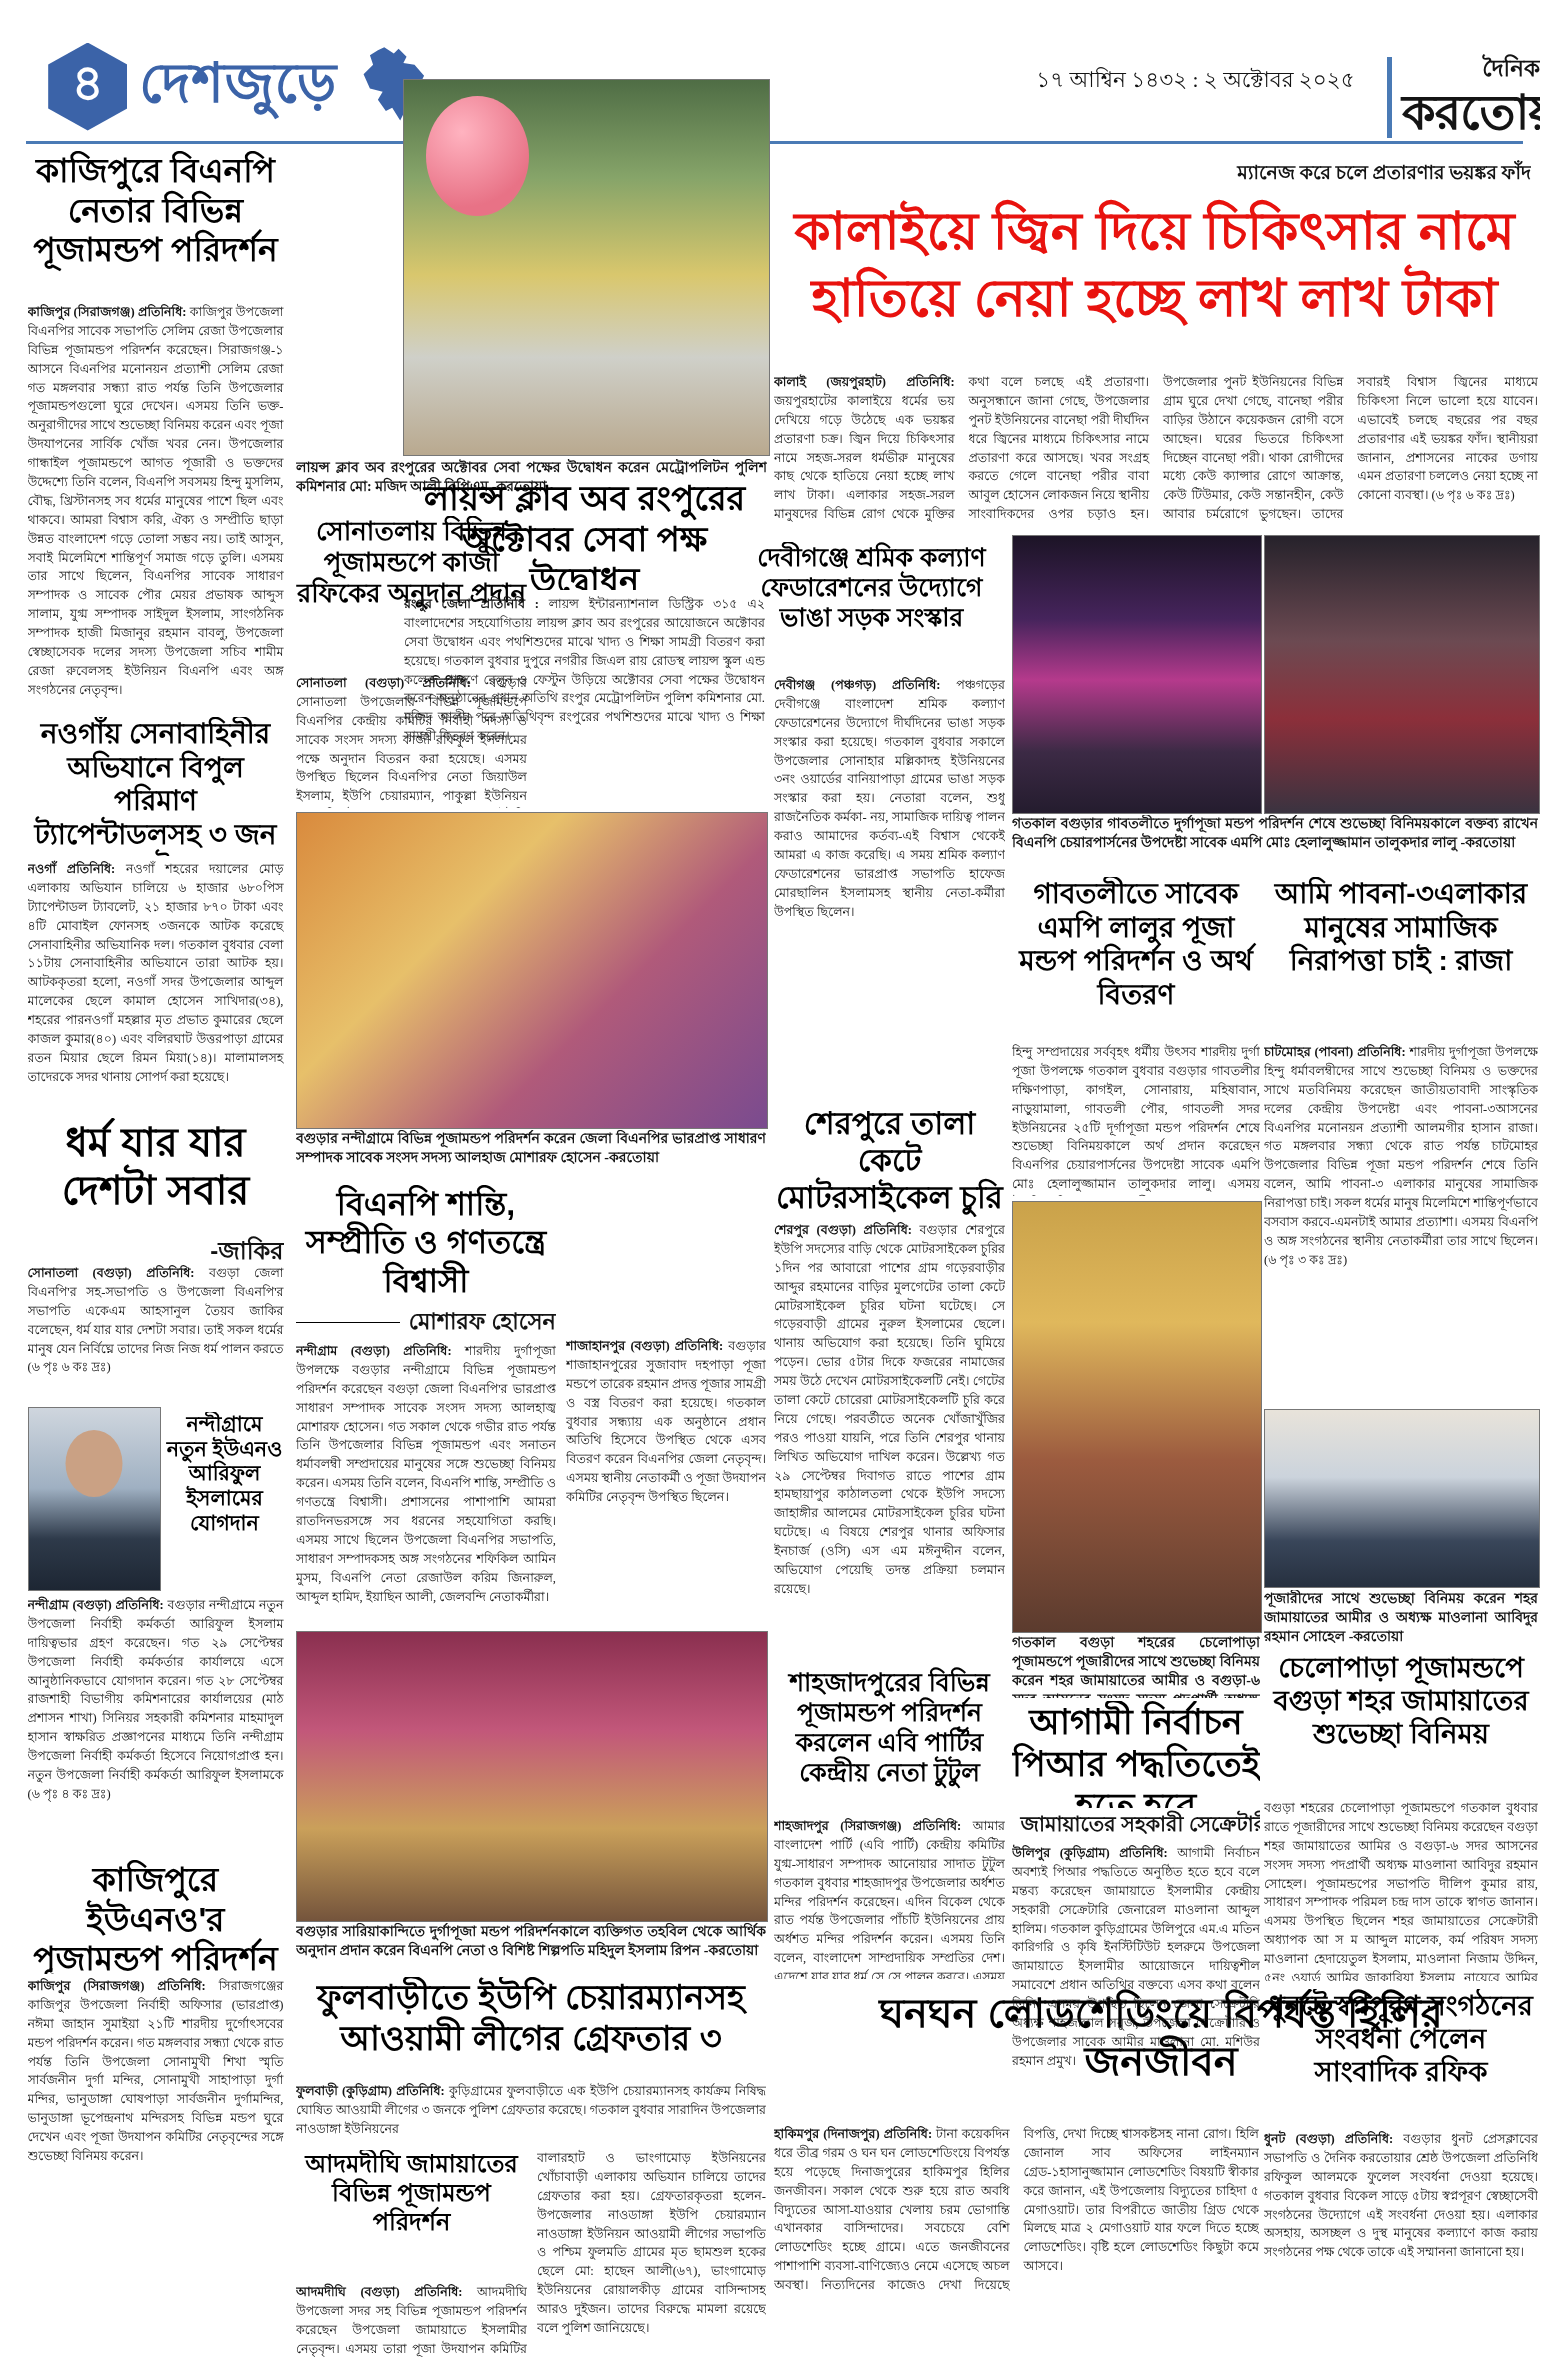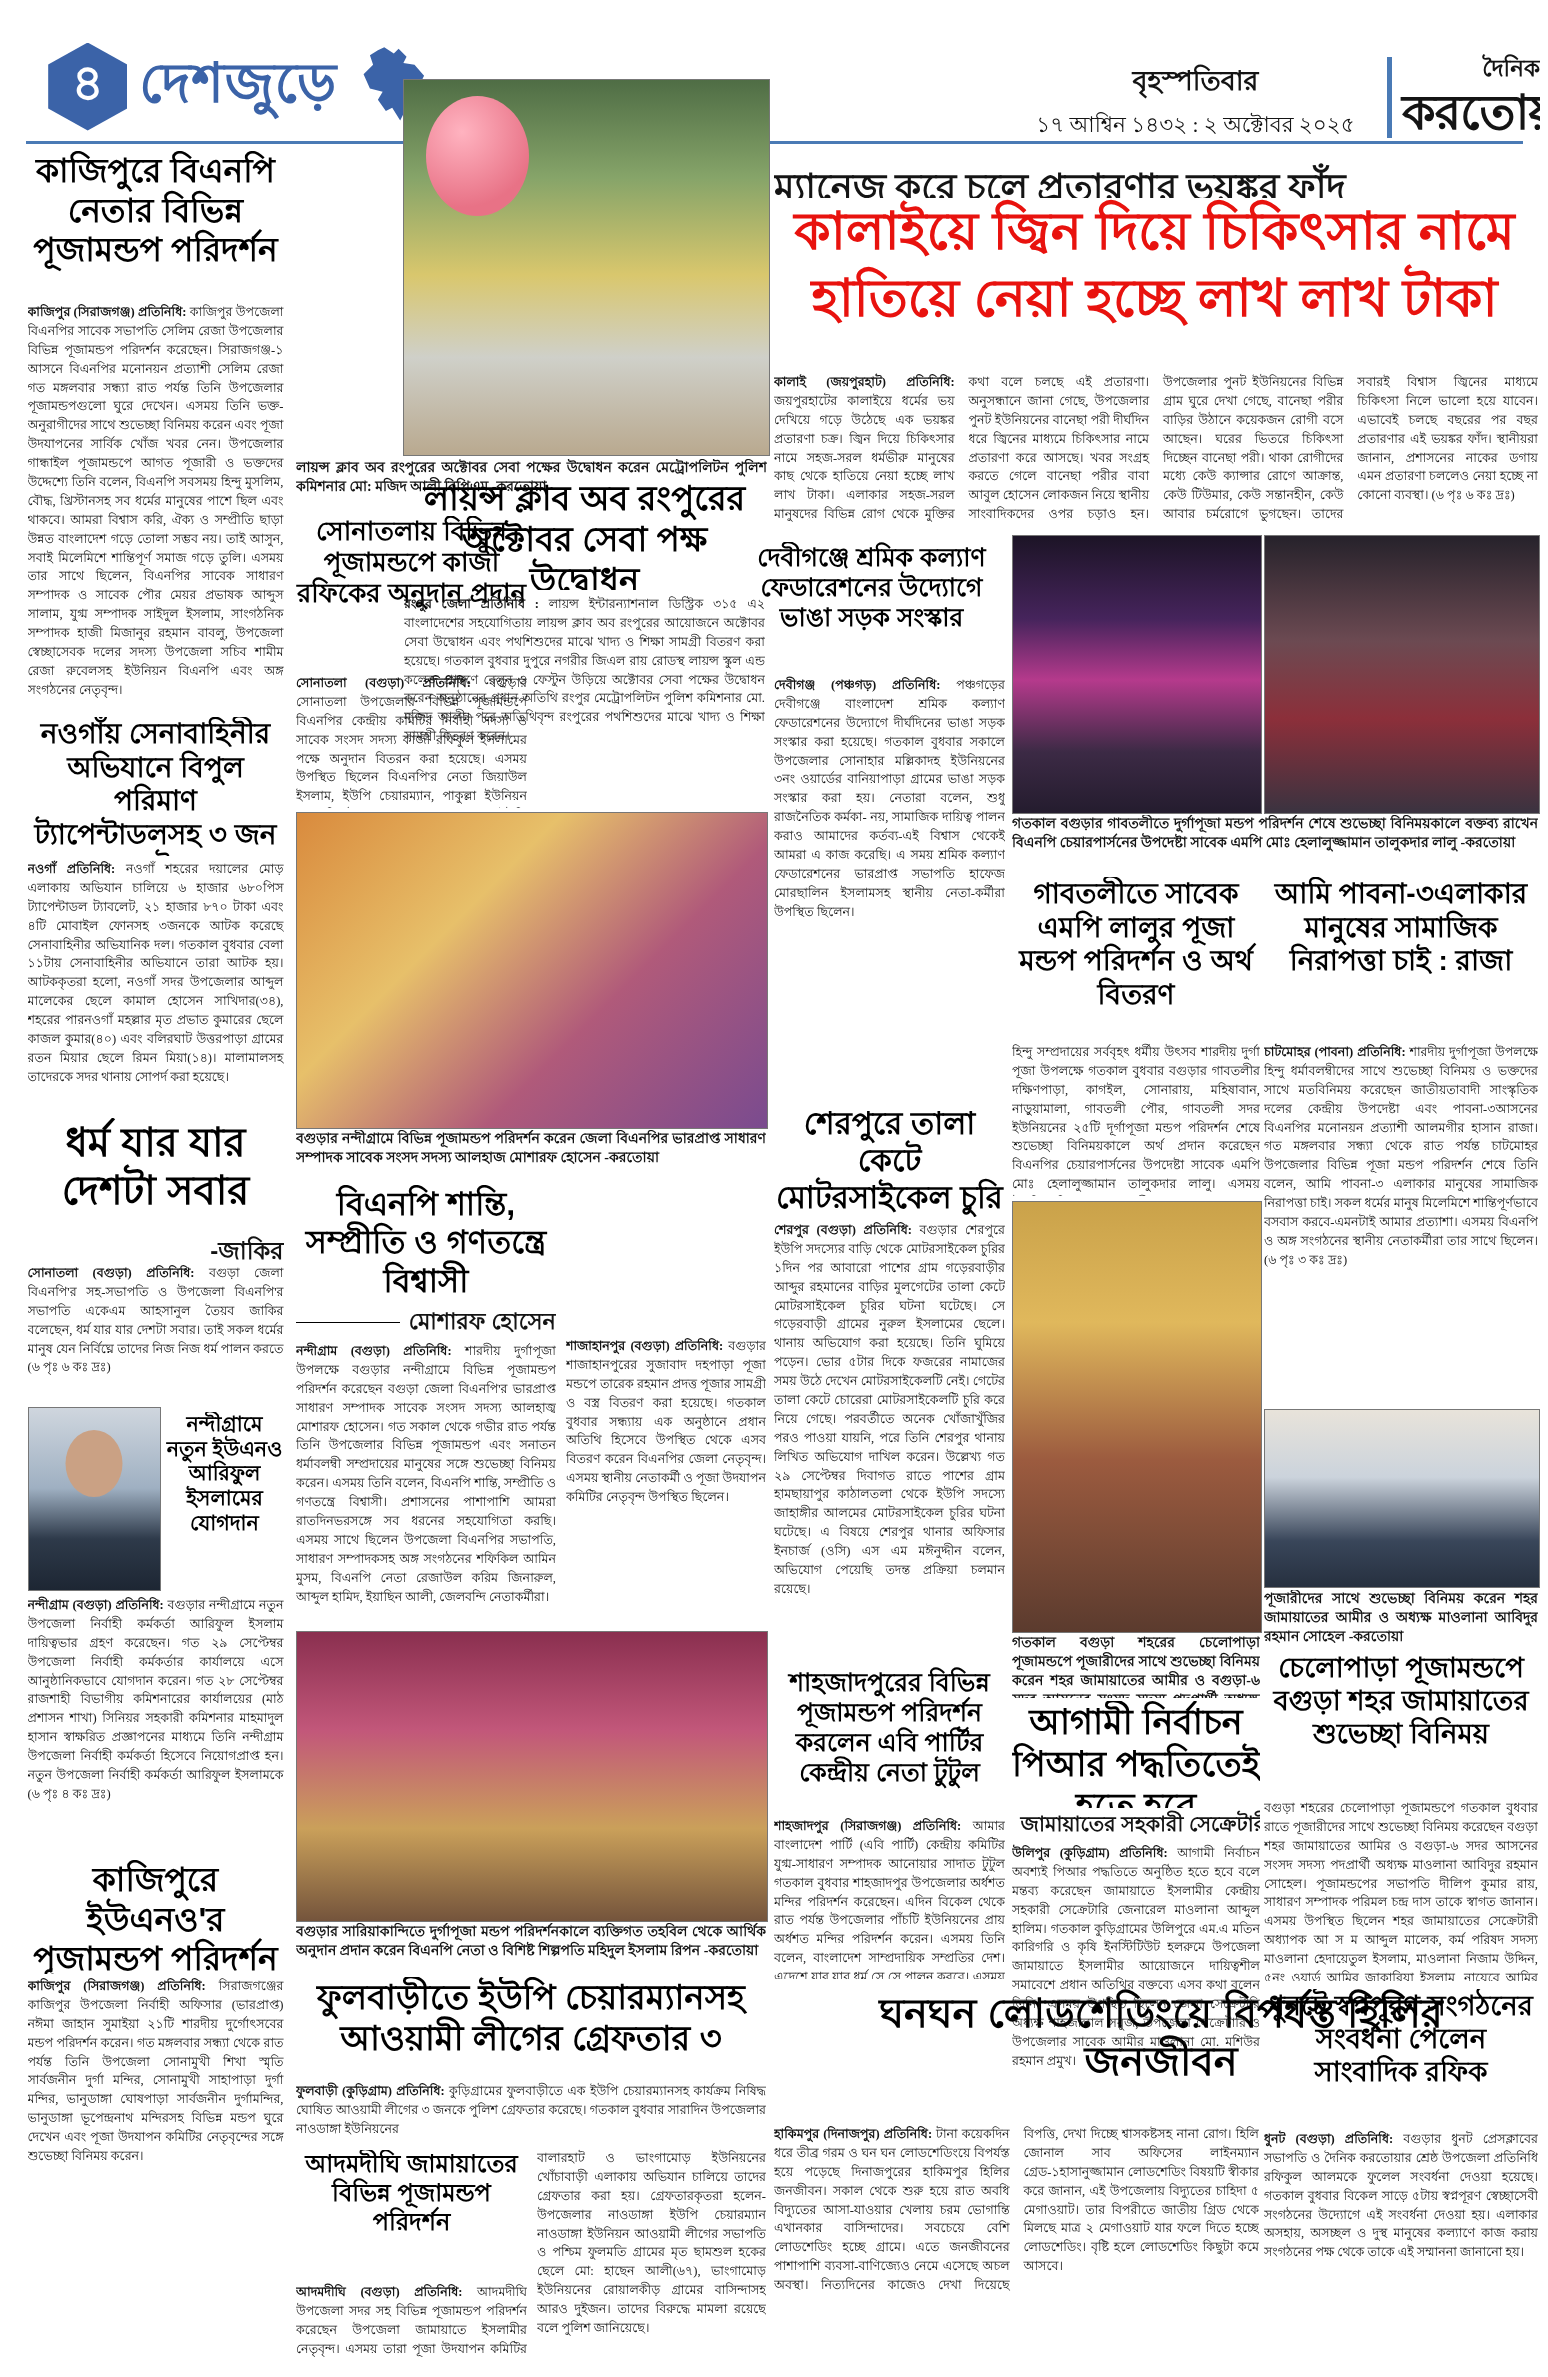--- a/index.html
+++ b/index.html
@@ -14,21 +14,21 @@
   .brandword{color:#3b63a8;font-size:55px;font-weight:800;font-family:"Liberation Sans",sans-serif;letter-spacing:0.9px;}
   .dateblock{text-align:center;}
   .weekday{font-size:27px;font-weight:bold;}
   .dateline{font-size:21.5px;margin-top:3.4px;}
   .bluebar{position:absolute;background:#4a7ab5;}
   .papersmall{font-size:23px;font-weight:800;text-align:right;font-family:"Liberation Sans",sans-serif;}
   .papername{font-size:48px;font-weight:900;text-align:center;line-height:1.02;font-family:"Liberation Sans",sans-serif;letter-spacing:-0.9px;}
   .rule{position:absolute;background:#4a7ab5;height:3.4px;}
   
   .h-c{font-weight:800;text-align:center;line-height:1.2;color:#000;font-family:"Liberation Sans",sans-serif;}
-  .kicker{font-size:37px;font-weight:800;text-align:left;}
+  .kicker{font-size:19px;font-weight:800;text-align:right;}
   .lead-h{font-size:52px;font-weight:800;text-align:center;line-height:1.28;color:#e8120e;font-family:"Liberation Sans",sans-serif;}
   
   .bt{font-size:12.6px;line-height:1.5;text-align:justify;}
   .bt .byl{font-weight:bold;}
   .cols2{column-count:2;column-gap:13.8px;}
   .cols4{column-count:4;column-gap:13.8px;}
   .attrib{display:flex;align-items:center;gap:8.6px;font-weight:800;font-family:"Liberation Sans",sans-serif;}
   .attrib .ln{flex:1;height:1.7px;background:#000;}
   .attrib .t{white-space:nowrap;}
   .attrib-r{text-align:right;font-weight:800;font-size:24px;font-family:"Liberation Sans",sans-serif;}
@@ -57,21 +57,20 @@
     <div class="logo-row" style="position:absolute;left:5.2px;top:0;">
       <div class="hex">
           <span>৪</span>
         </div>
       <div class="brandword">দেশজুড়ে</div>
       <svg width="96" height="86" viewBox="0 0 60 54">
         <path fill="#3b63a8" d="M22 2l6 4 3-3 5 5-2 4 7 1 6 7-3 6 4 8-6 2-2 9-5-3-3 6-5-8-4 2-5-7 3-5-8-2-4-9 6-6-2-6 5-3z"></path>
       </svg>
     </div>
     <div class="dateblock" style="position:absolute;left:972px;top:19px;width:361px;">
-      <div class="weekday">বৃহস্পতিবার</div>
       <div class="dateline">১৭ আশ্বিন ১৪৩২ : ২ অক্টোবর ২০২৫</div>
     </div>
     <div class="bluebar" style="left:1344px;top:15.5px;width:5.2px;height:81px;"></div>
     <div style="position:absolute;left:1359px;top:8.6px;width:138px;">
       <div class="papersmall">দৈনিক</div>
       <div class="papername">করতোয়া</div>
     </div>
   </div>
   <div class="rule" style="left:26px;top:141px;width:1497px;"></div>
 

